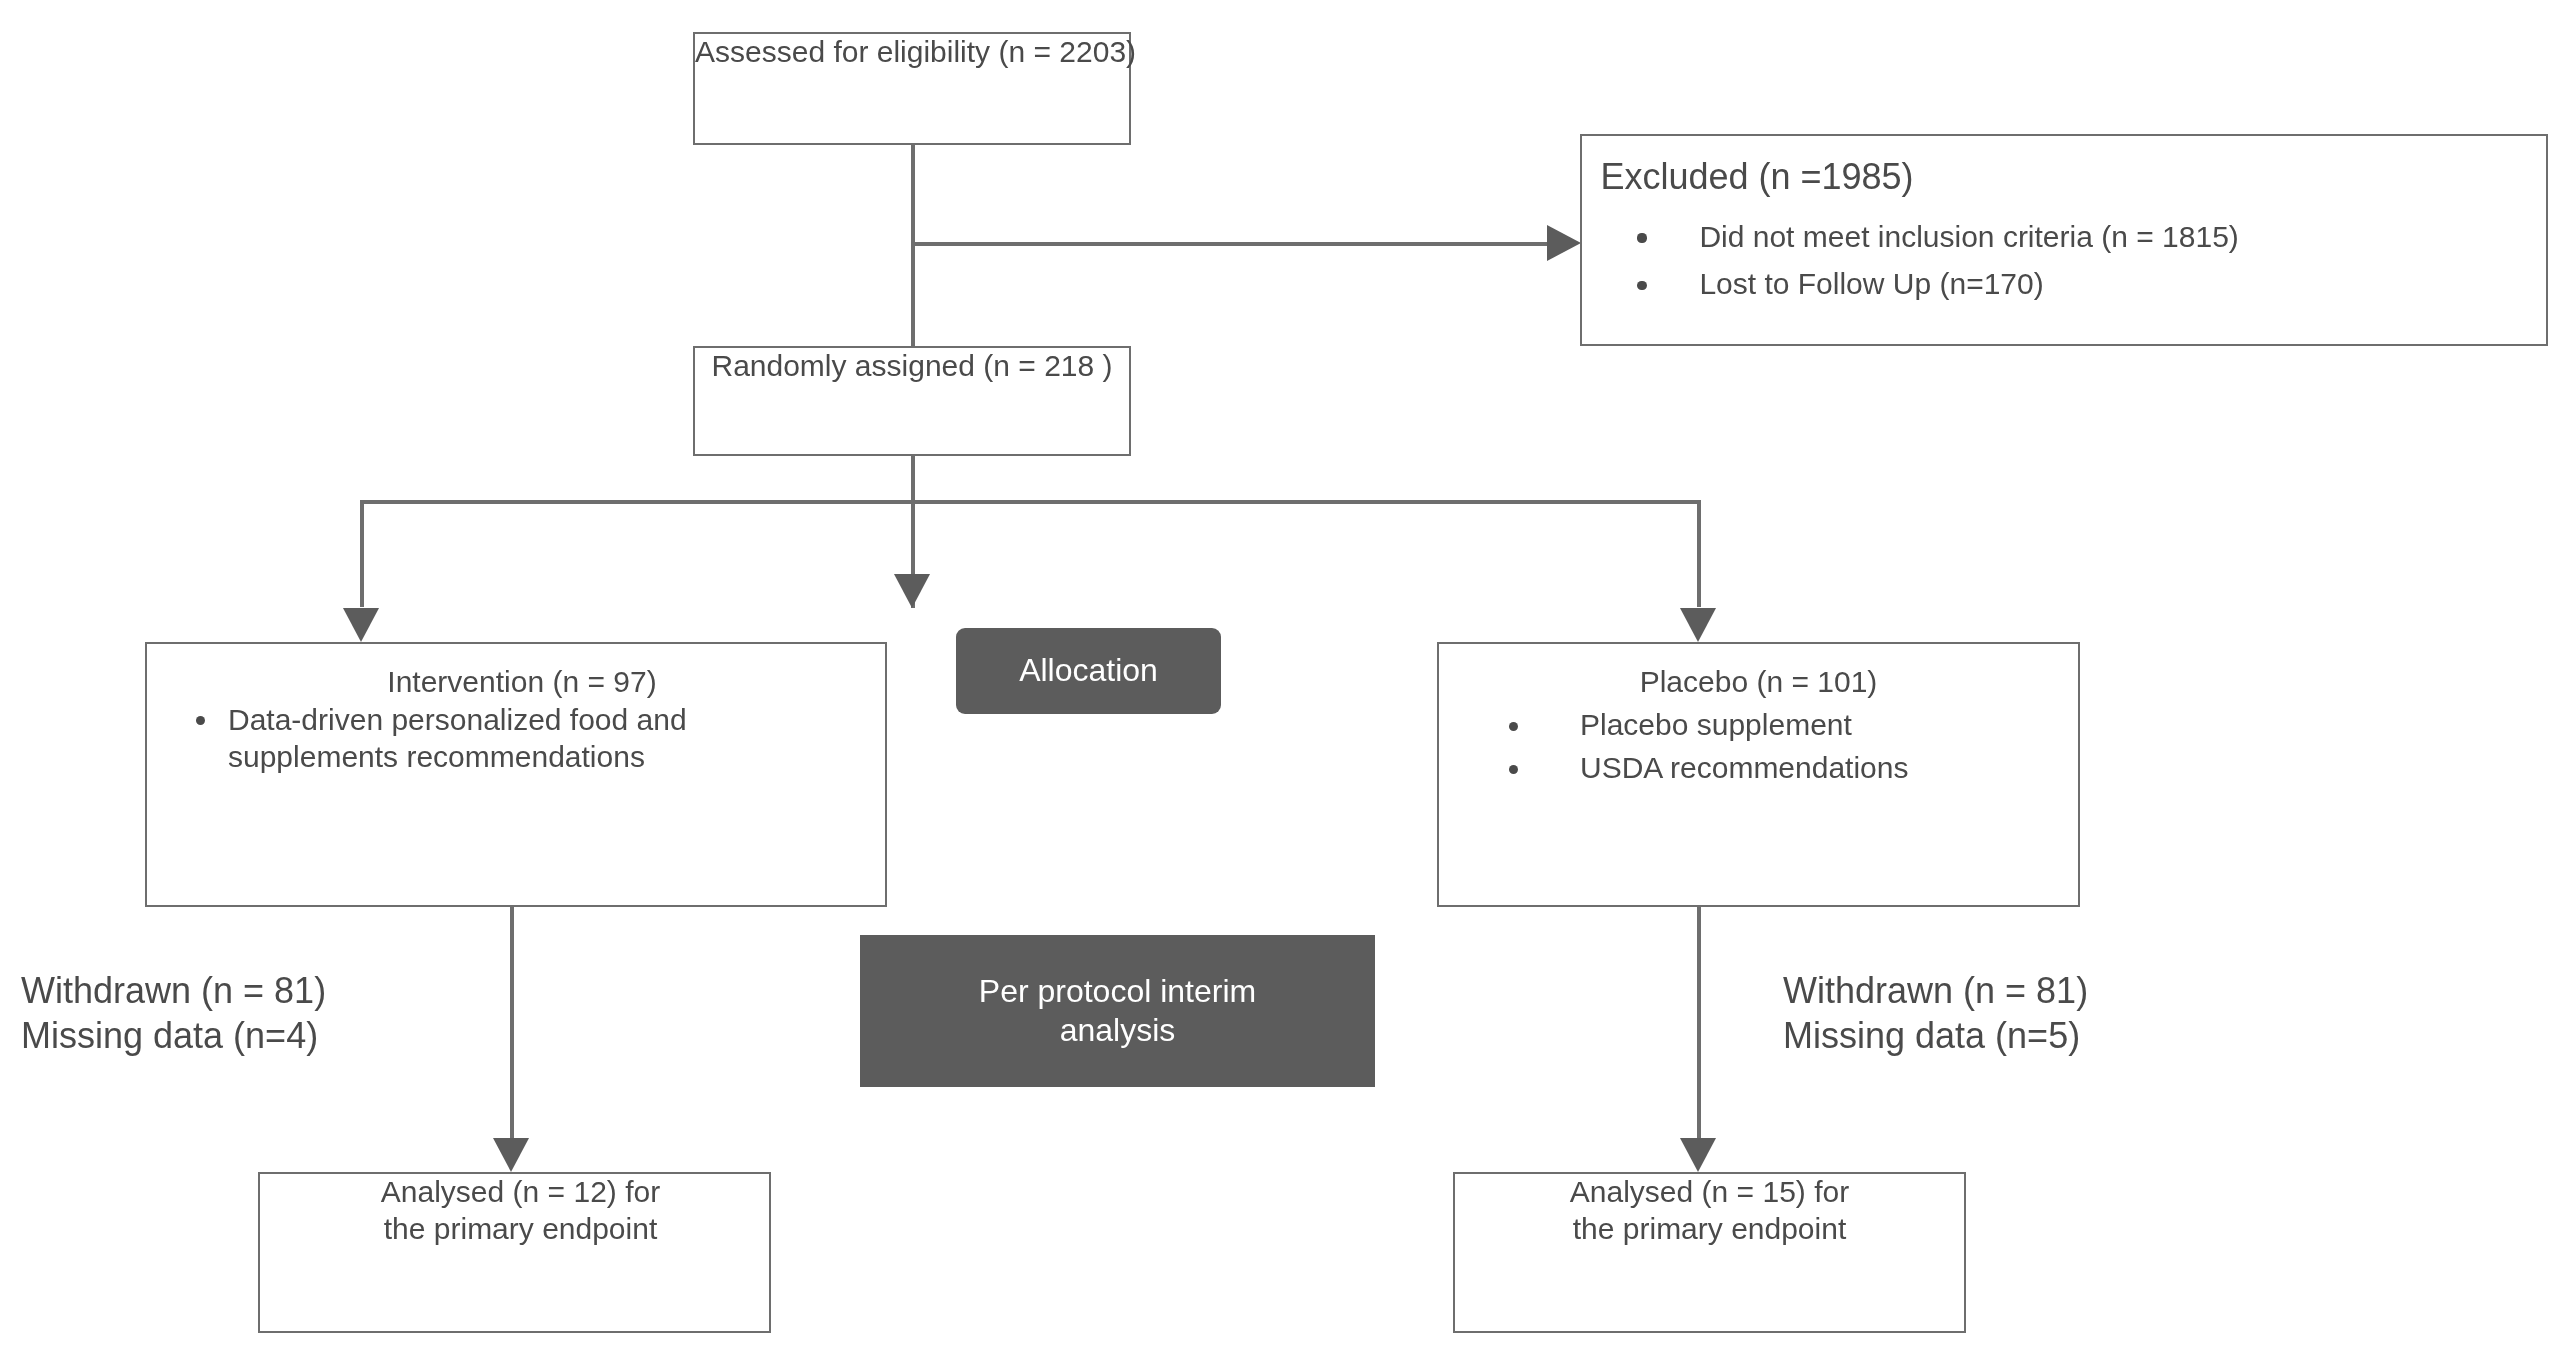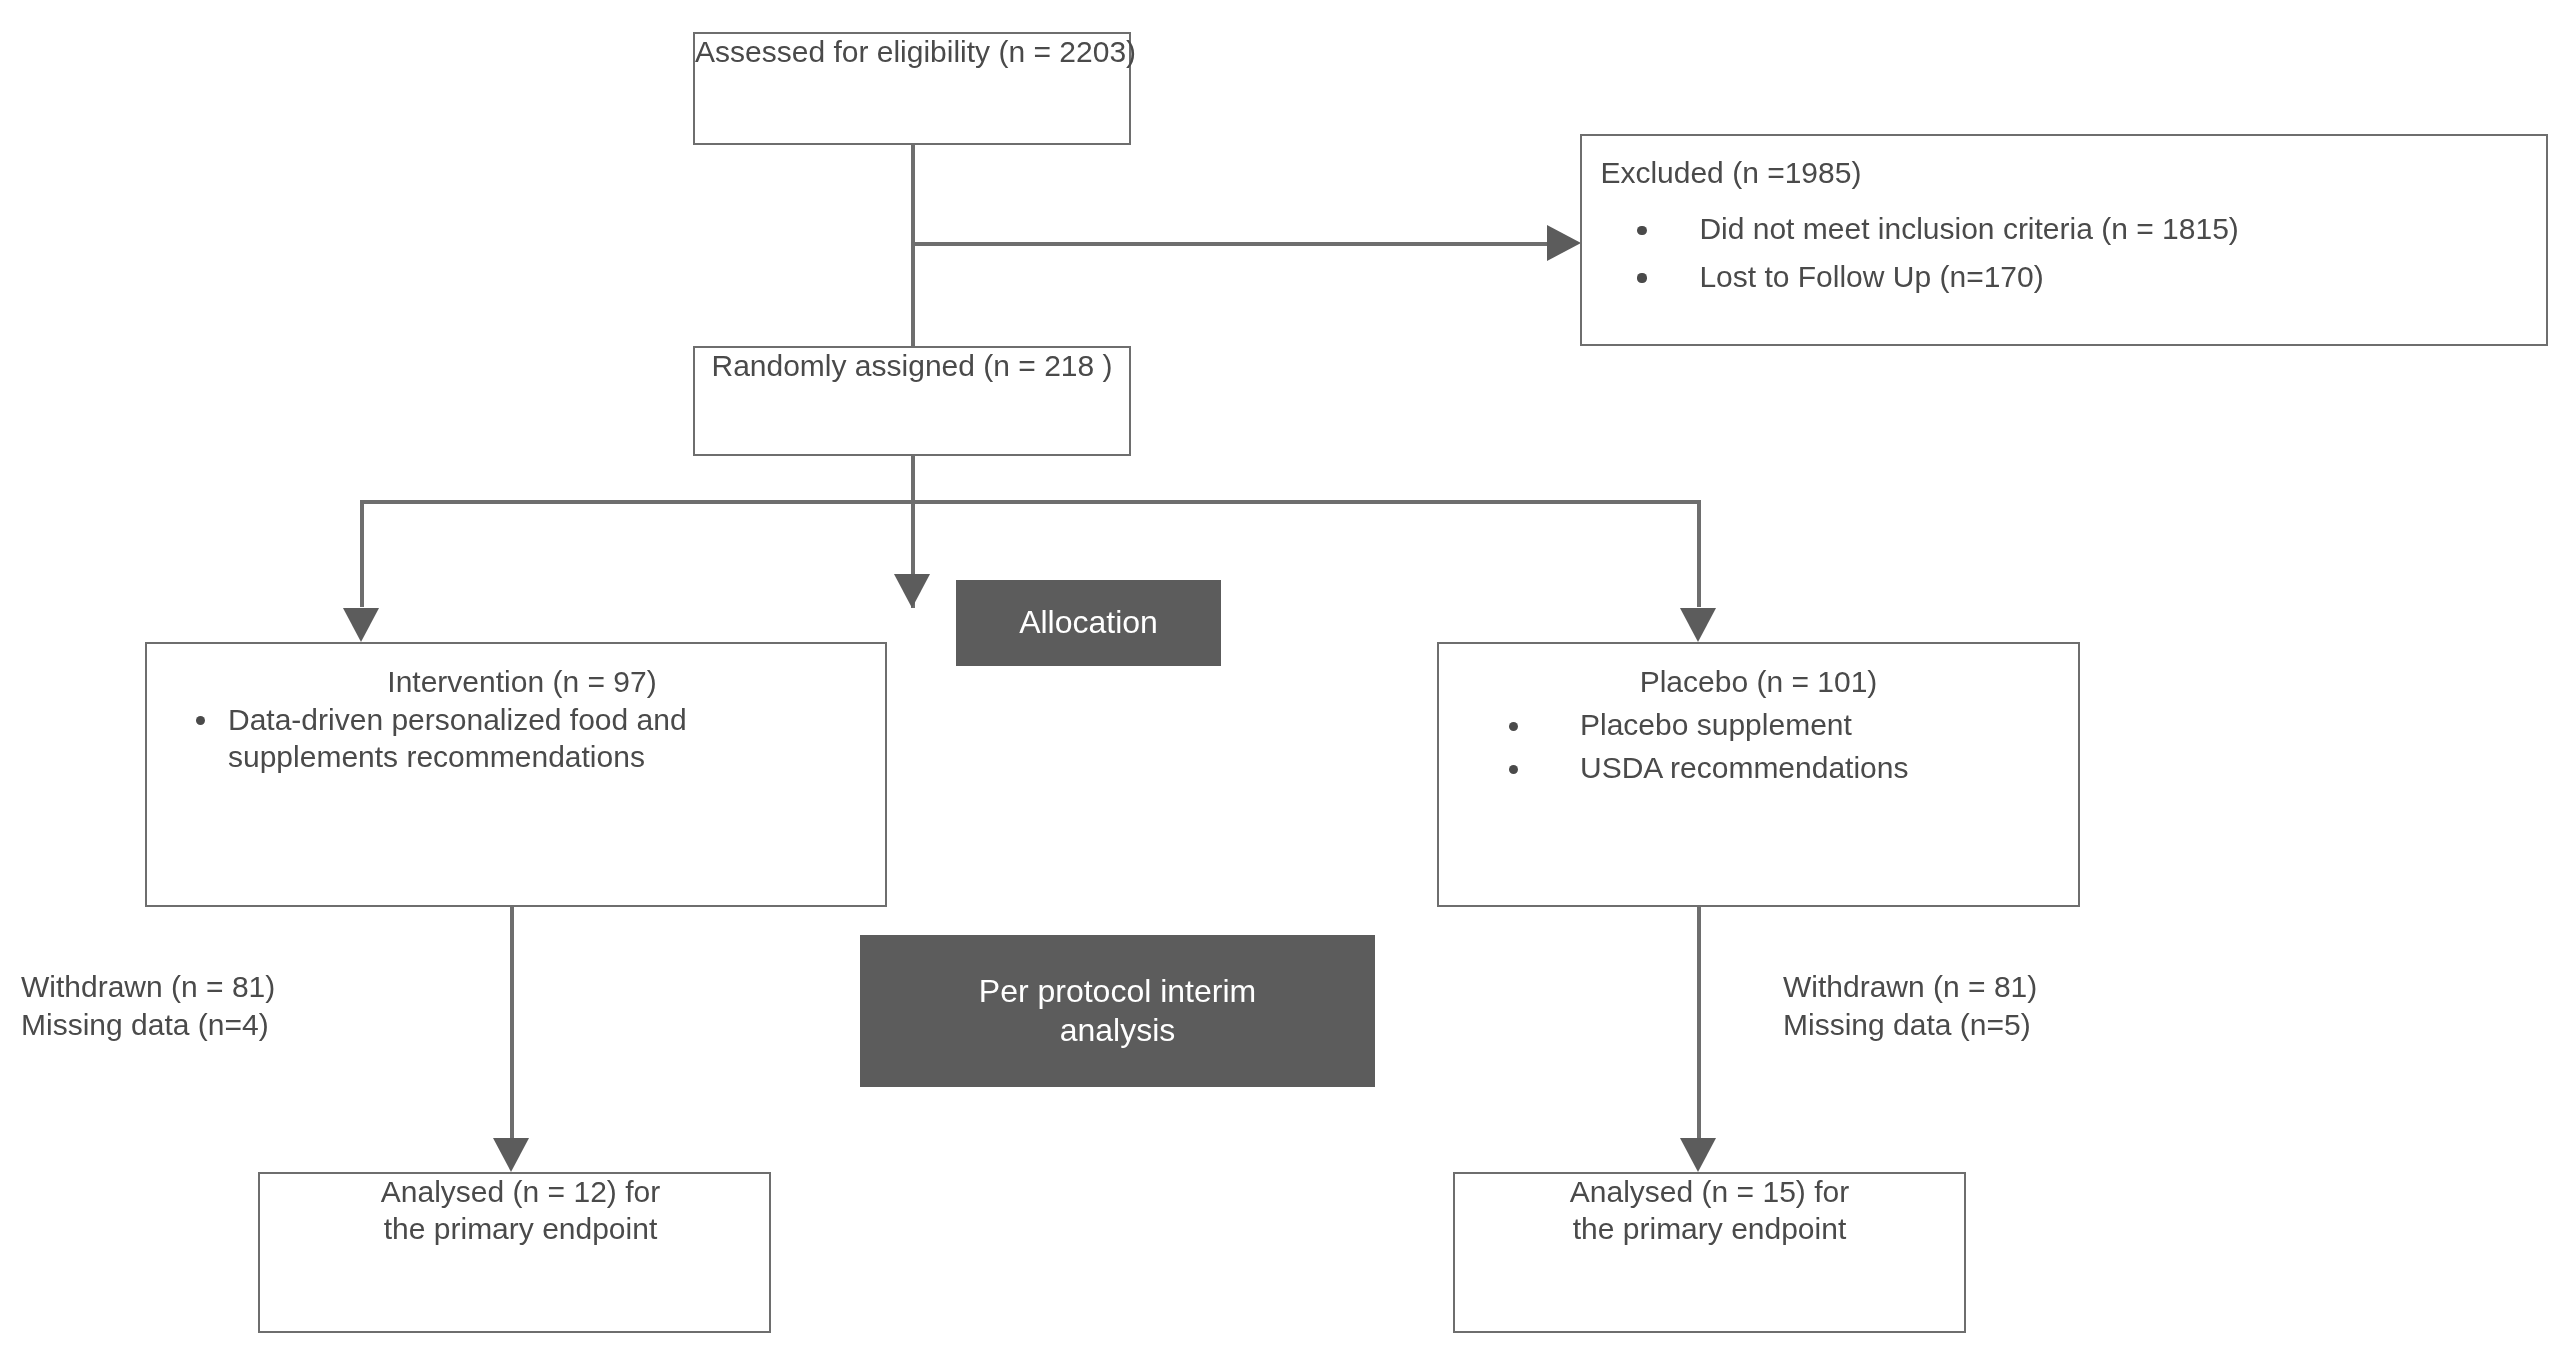--- a/index.html
+++ b/index.html
@@ -51,21 +51,21 @@
     line-height: 1.22;
     white-space: nowrap;
   }
   .lead-line {
     text-align: center;
     font-size: 30px;
     line-height: 1.22;
   }
   .left-line {
     text-align: left;
-    font-size: 30px;
+    font-size: 36px;
     line-height: 1.25;
   }
   .dark-line {
     text-align: center;
     font-size: 32px;
     line-height: 1.22;
     color: #ffffff;
   }
 
   
@@ -167,21 +167,21 @@
   <div class="hline" style="left:360px; top:500px; width:1340px;"></div>
 
   <div class="vline" style="left:360px; top:500px; height:107px;"></div>
   <div class="arrow-down" style="left:343px; top:608px;"></div>
 
   <div class="arrow-down" style="left:894px; top:574px;"></div>
 
   <div class="vline" style="left:1697px; top:500px; height:107px;"></div>
   <div class="arrow-down" style="left:1680px; top:608px;"></div>
 
-  <div class="node-dark" id="allocation-banner" style="left:956px; top:580px; width:265px; height:86px;">
+  <div class="node-dark" id="allocation-banner" style="left:956px; top:628px; width:265px; height:86px;border-radius:9px;">
     <div class="dark-line">Allocation</div>
   </div>
 
   <div class="node" id="intervention-box" style="left:145px; top:642px; width:742px; height:265px; justify-content:flex-start; padding:20px 28px 0 40px;">
     <div class="lead-line">Intervention (n = 97)</div>
     <ul class="bullets" id="intervention-bullets">
       <li>
         <span class="bullet-dot"></span>
         <span>Data-driven personalized food and supplements recommendations</span>
       </li>

